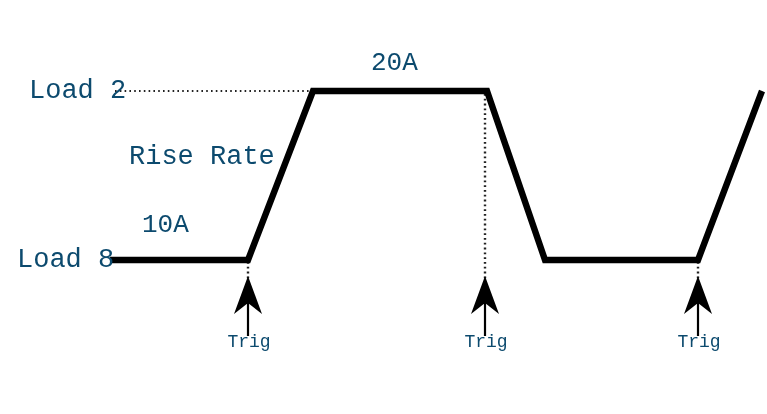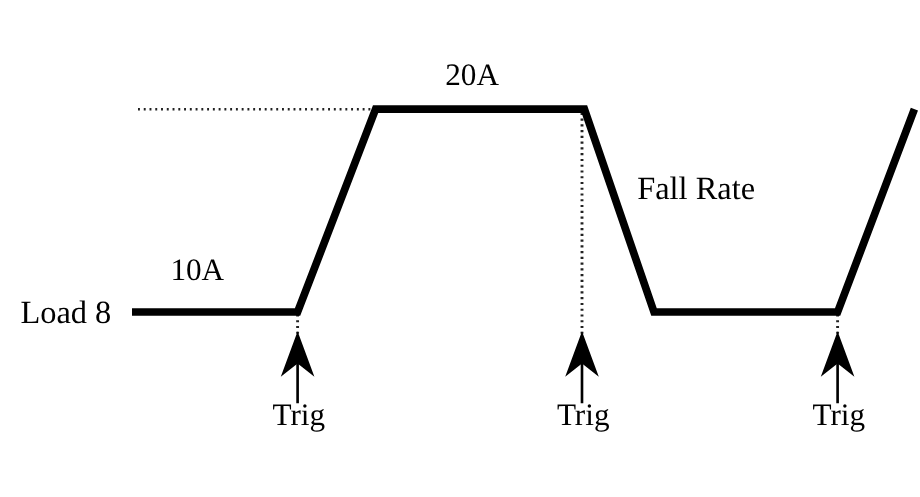--- a/index.html
+++ b/index.html
@@ -20,37 +20,37 @@
   #waveform-svg {
     position: absolute;
     left: 0;
     top: 0;
     width: 767px;
     height: 414px;
     display: block;
   }
   .diagram-label {
     position: absolute;
-    color: #000000;
-    font-family: Liberation Serif, serif;
+    color: #0c4a6e;
+    font-family: Liberation Mono, monospace;
     white-space: nowrap;
     line-height: 1;
     -webkit-font-smoothing: antialiased;
   }
   .level-label {
     font-size: 27px;
   }
   .current-label {
     font-size: 26px;
   }
   .rate-label {
     font-size: 27px;
   }
   .trig-label {
-    font-size: 26px;
+    font-size: 18px;
     text-align: center;
   }
   #label-load2 { left: 29px;  top: 78px; }
   #label-load1 { left: 17px;  top: 247px; }
   #label-10a   { left: 142px; top: 212px; }
   #label-20a   { left: 371px; top: 50px; }
   #label-rise  { left: 129px; top: 144px; }
   #label-fall  { left: 531px; top: 144px; }
   .trig-label { width: 80px; top: 333px; }
   #label-trig-1 { left: 209px; }
@@ -81,29 +81,30 @@
       <path d="M485,276 L499,314 L485,303 L471,314 Z" fill="#000000"></path>
       <line x1="485" y1="300" x2="485" y2="336" stroke="#000000" stroke-width="2.2"></line>
     </g>
 
     <g>
       <path d="M698,276 L712,314 L698,303 L684,314 Z" fill="#000000"></path>
       <line x1="698" y1="300" x2="698" y2="336" stroke="#000000" stroke-width="2.2"></line>
     </g>
   </svg>
 
+  <div id="label-load2" class="diagram-label level-label">Load 2</div>
 
   <div id="label-load1" class="diagram-label level-label">Load 8</div>
 
   <div id="label-10a" class="diagram-label current-label">10A</div>
 
   <div id="label-20a" class="diagram-label current-label">20A</div>
 
+  <div id="label-rise" class="diagram-label rate-label">Rise Rate</div>
 
-  <div id="label-fall" class="diagram-label rate-label">Fall Rate</div>
 
   <div id="label-trig-1" class="diagram-label trig-label">Trig</div>
 
   <div id="label-trig-2" class="diagram-label trig-label">Trig</div>
 
   <div id="label-trig-3" class="diagram-label trig-label">Trig</div>
 
 </div>
 
 </body></html>

